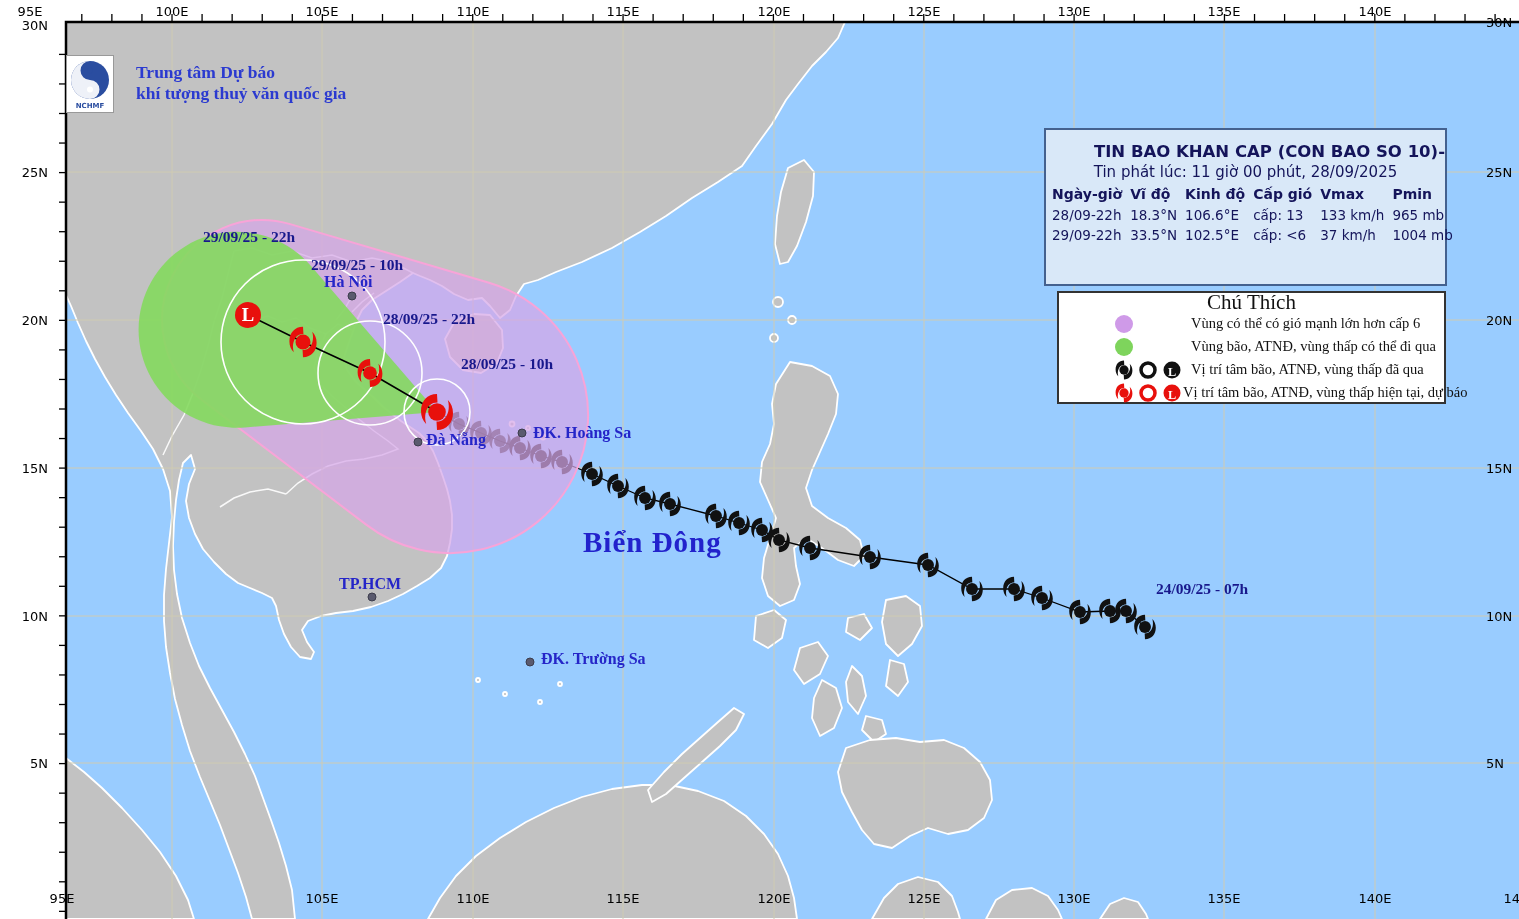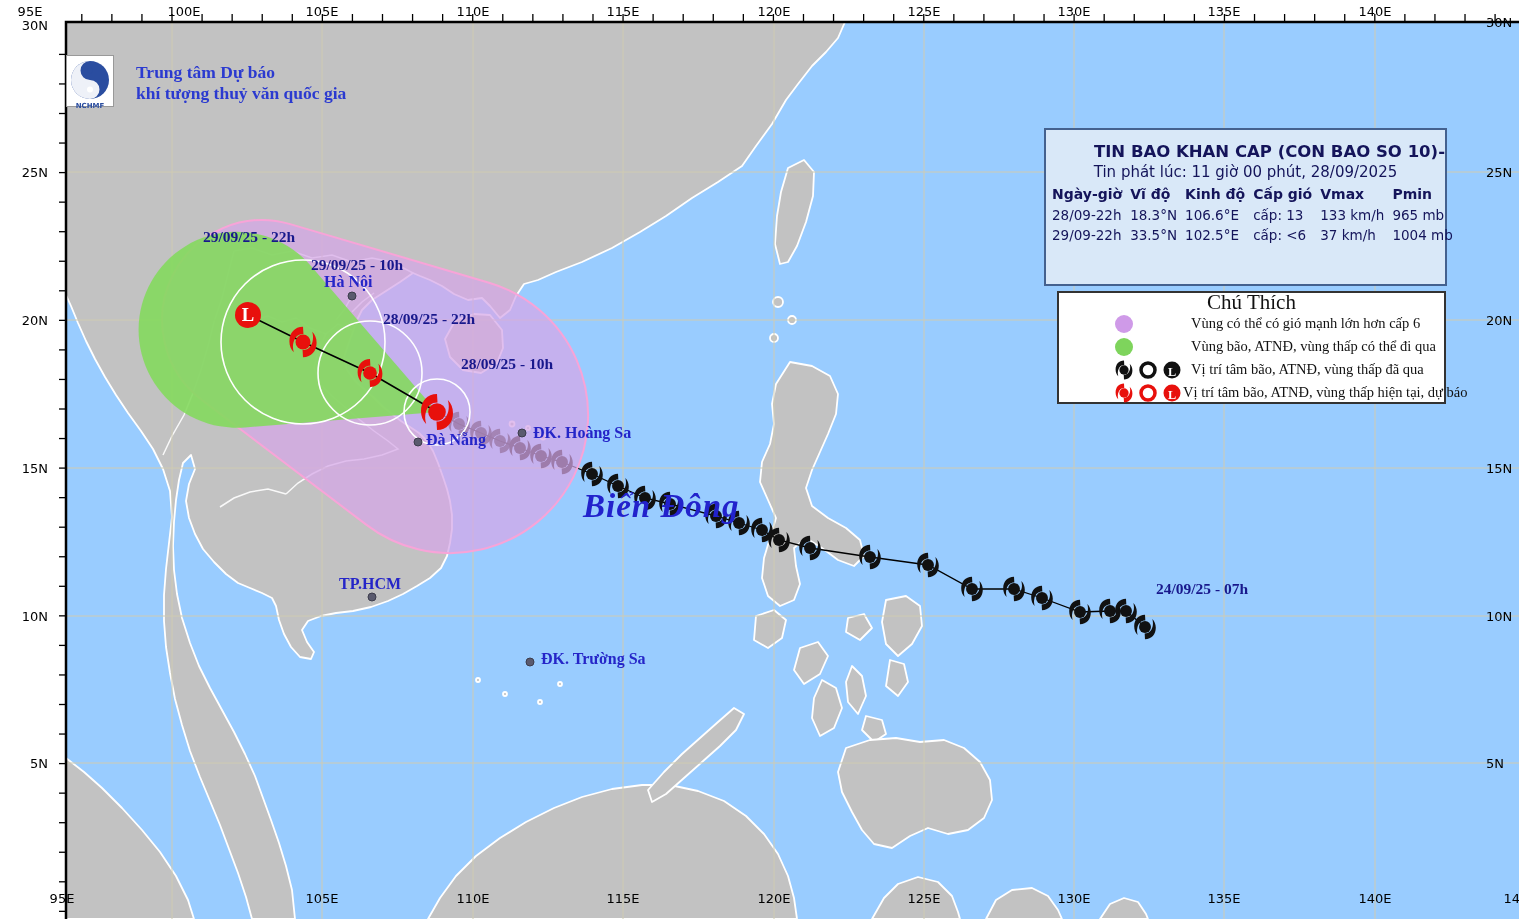--- a/index.html
+++ b/index.html
@@ -9,25 +9,25 @@
   .axis-label{position:absolute;font-family:"DejaVu Sans",sans-serif;font-size:13px;color:#000;
               white-space:nowrap;}
   .axis-top{transform:translateX(-50%);top:4px;}
   .axis-bottom{transform:translateX(-50%);top:891px;}
   .axis-left{transform:translateY(-50%);right:1471px;}
   .axis-right{transform:translateY(-50%);left:1486px;}
   .date-label{position:absolute;font-weight:bold;font-size:15.5px;color:var(--label_date);
               white-space:nowrap;}
   .city-label{position:absolute;font-weight:bold;font-size:16px;color:var(--label_city);
               white-space:nowrap;}
-  .sea-name{position:absolute;left:583px;top:488px;font-size:33px;font-weight:bold;
-            color:var(--sea_label);letter-spacing:1px;font-style:italic;}
+  .sea-name{position:absolute;left:583px;top:526px;font-size:29px;font-weight:bold;
+            color:var(--sea_label);letter-spacing:1px;}
   .header-text{position:absolute;left:120px;top:62px;font-weight:bold;font-size:17.5px;
                color:var(--header_text);line-height:21px;white-space:nowrap;margin-left:16px;}
-  .logo{position:absolute;left:66px;top:55px;width:48px;height:52px;background:#fff;
+  .logo{position:absolute;left:66px;top:55px;width:48px;height:58px;background:#fff;
         border:1px solid #999;box-sizing:border-box;}
   .info-box{position:absolute;left:1044px;top:128px;width:403px;height:158px;
             background:var(--box_bg);border:2px solid var(--box_border);box-sizing:border-box;
             font-family:"DejaVu Sans",sans-serif;color:var(--box_text);}
   .info-title{text-align:right;font-weight:bold;font-size:16.5px;margin-top:12px;}
   .info-issued{text-align:center;font-size:15px;margin-top:2px;}
   .info-table{width:100%;border-collapse:collapse;margin-top:3px;}
   .info-table th{font-size:14px;text-align:left;padding:0 2px 0 6px;line-height:21px;white-space:nowrap;}
   .info-table td{font-size:13.5px;padding:0 2px 0 6px;line-height:20px;white-space:nowrap;}
   .legend-box{position:absolute;left:1057px;top:291px;width:389px;height:113px;background:#fff;
@@ -468,21 +468,21 @@
               </g>
             </svg>
           </span>
           <span class="legend-label">Vị trí tâm bão, ATNĐ, vùng thấp hiện tại, dự báo</span>
         </div>
       </div>
   </div>
 
   <div id="labels-layer">
       <div class="axis-label axis-top" style="left: 30px;">95E</div>
-      <div class="axis-label axis-top" style="left: 172px; margin-left: 12px;">100E</div>
+      <div class="axis-label axis-top" style="left: 172px;">100E</div>
       <div class="axis-label axis-top" style="left: 322px;">105E</div>
       <div class="axis-label axis-top" style="left: 473px;">110E</div>
       <div class="axis-label axis-top" style="left: 623px;">115E</div>
       <div class="axis-label axis-top" style="left: 774px;">120E</div>
       <div class="axis-label axis-top" style="left: 924px;">125E</div>
       <div class="axis-label axis-top" style="left: 1074px;">130E</div>
       <div class="axis-label axis-top" style="left: 1224px;">135E</div>
       <div class="axis-label axis-top" style="left: 1375px;">140E</div>
       <div class="axis-label axis-bottom" style="left: 62px;">95E</div>
       <div class="axis-label axis-bottom" style="left: 322px;">105E</div>

